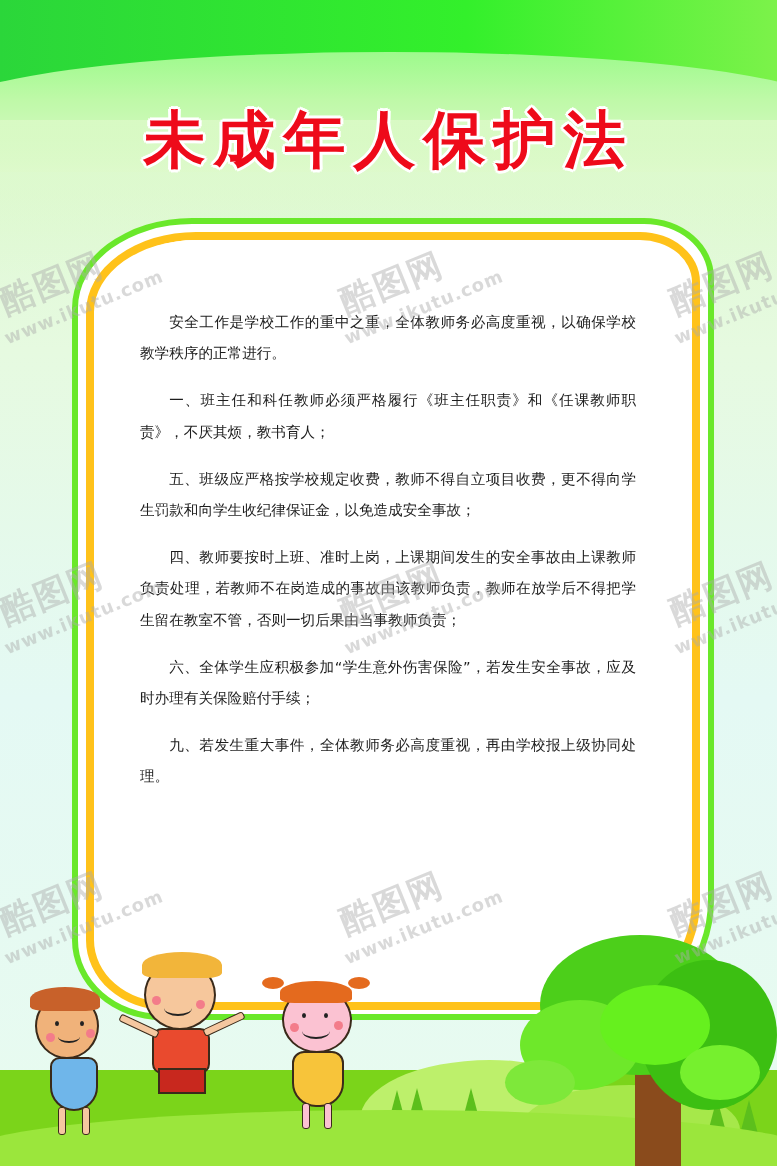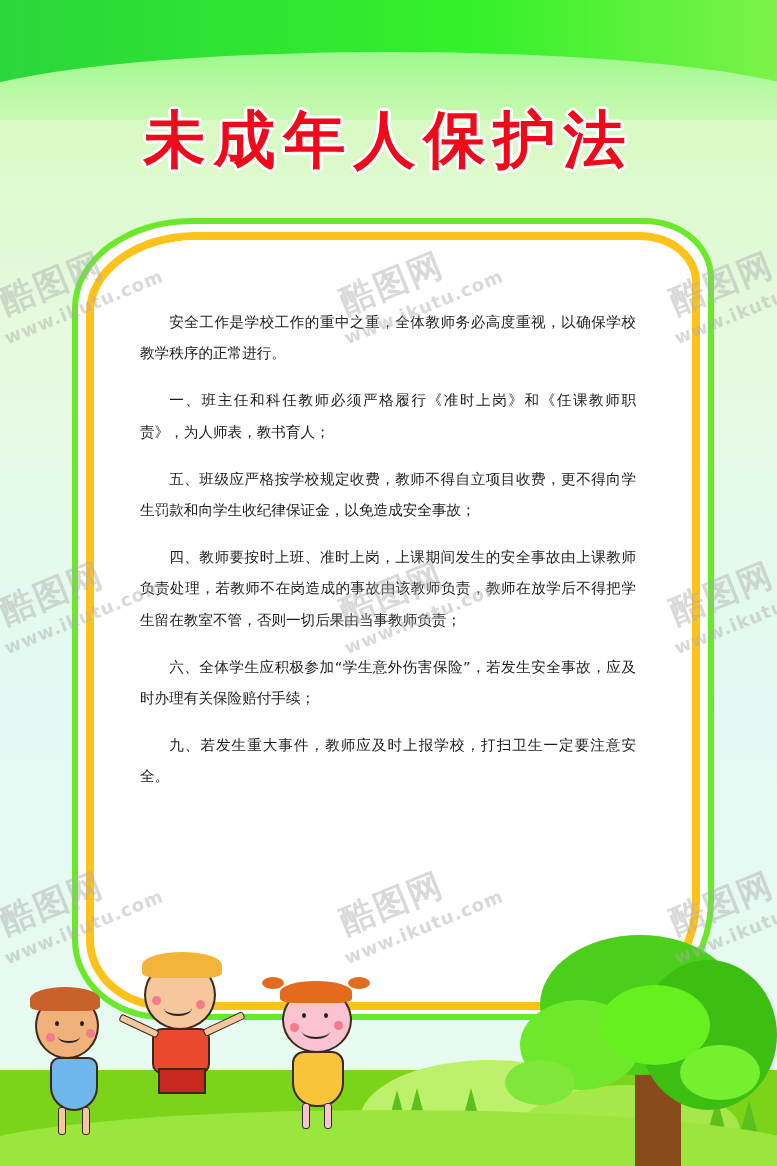--- a/index.html
+++ b/index.html
@@ -53,25 +53,25 @@
 <div class="top-sheen2"></div>
 
 <div class="title">未成年人保护法</div>
 
 <div class="frame-green"></div>
 <div class="frame-yellow"></div>
 <div class="frame-inner"></div>
 
 <div class="content">
   <p>安全工作是学校工作的重中之重，全体教师务必高度重视，以确保学校教学秩序的正常进行。</p>
-  <p>一、班主任和科任教师必须严格履行《准时上岗》和《任课教师职责》，为人师表，教书育人；</p>
+  <p>一、班主任和科任教师必须严格履行《班主任职责》和《任课教师职责》，不厌其烦，教书育人；</p>
   <p>五、班级应严格按学校规定收费，教师不得自立项目收费，更不得向学生罚款和向学生收纪律保证金，以免造成安全事故；</p>
   <p>四、教师要按时上班、准时上岗，上课期间发生的安全事故由上课教师负责处理，若教师不在岗造成的事故由该教师负责，教师在放学后不得把学生留在教室不管，否则一切后果由当事教师负责；</p>
   <p>六、全体学生应积极参加“学生意外伤害保险”，若发生安全事故，应及时办理有关保险赔付手续；</p>
-  <p>九、若发生重大事件，教师应及时上报学校，打扫卫生一定要注意安全。</p>
+  <p>九、若发生重大事件，全体教师务必高度重视，再由学校报上级协同处理。</p>
 </div>
 
 <div class="ground-back"></div>
 <div class="hill hill1"></div>
 <div class="hill hill2"></div>
 <div class="pine" style="left:388px;top:1090px;"></div>
 <div class="pine" style="left:408px;top:1088px;"></div>
 <div class="pine" style="left:462px;top:1088px;"></div>
 <div class="pine" style="left:708px;top:1098px;"></div>
 <div class="pine" style="left:740px;top:1100px;"></div>

